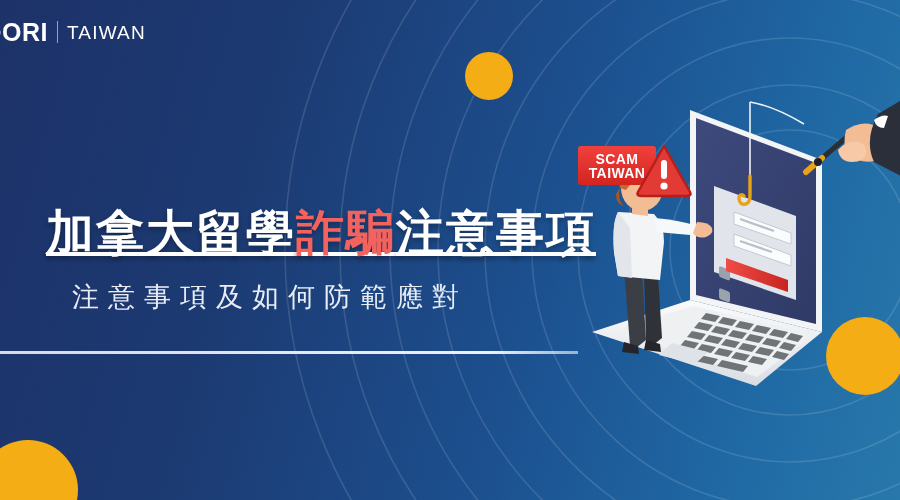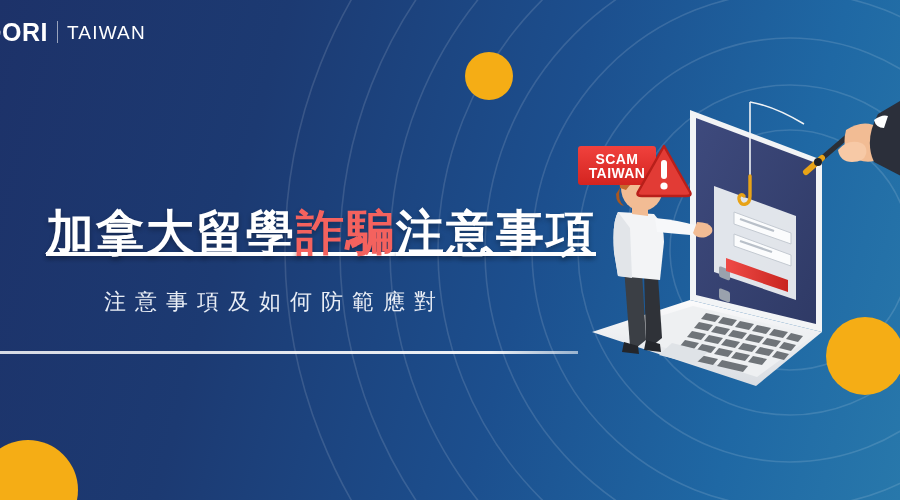--- a/index.html
+++ b/index.html
@@ -54,22 +54,22 @@
     font-size:48px; font-weight:700; line-height:1.18;
     color:#ffffff; letter-spacing:2px;
     padding-left:46px;
     text-shadow:0 3px 5px rgba(0,0,0,.30);
     white-space:nowrap;
     text-decoration:underline;
   }
   #title .hl { color:#F4625E; }
 
   #subtitle {
-    margin-top:26px; padding-left:104px;
-    font-size:22px; font-weight:400; line-height:1.3;
+    margin-top:18px; padding-left:72px;
+    font-size:27px; font-weight:400; line-height:1.3;
     color:#e8edf5; letter-spacing:9px;
     white-space:nowrap;
   }
 
   #divider {
     position:absolute; left:0; top:351px;
     width:578px; height:3px;
     background:linear-gradient(90deg,rgba(255,255,255,.82) 0%,rgba(255,255,255,.92) 85%,rgba(255,255,255,.55) 100%);
   }
 

